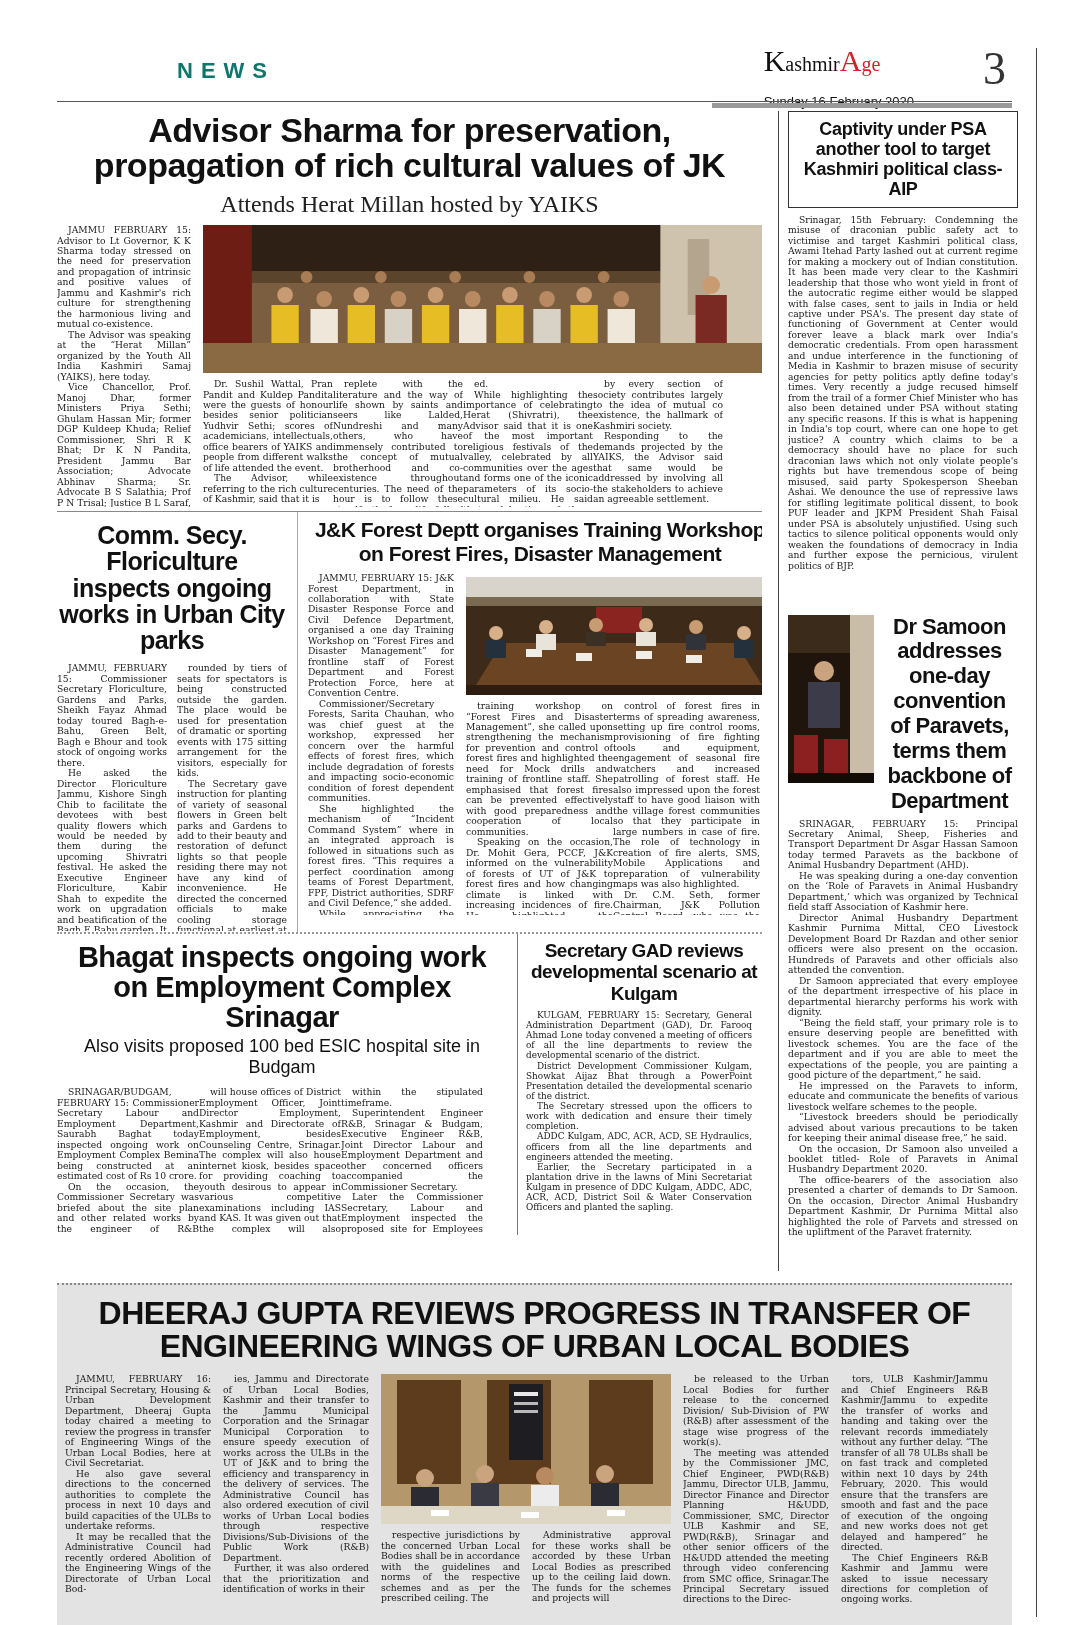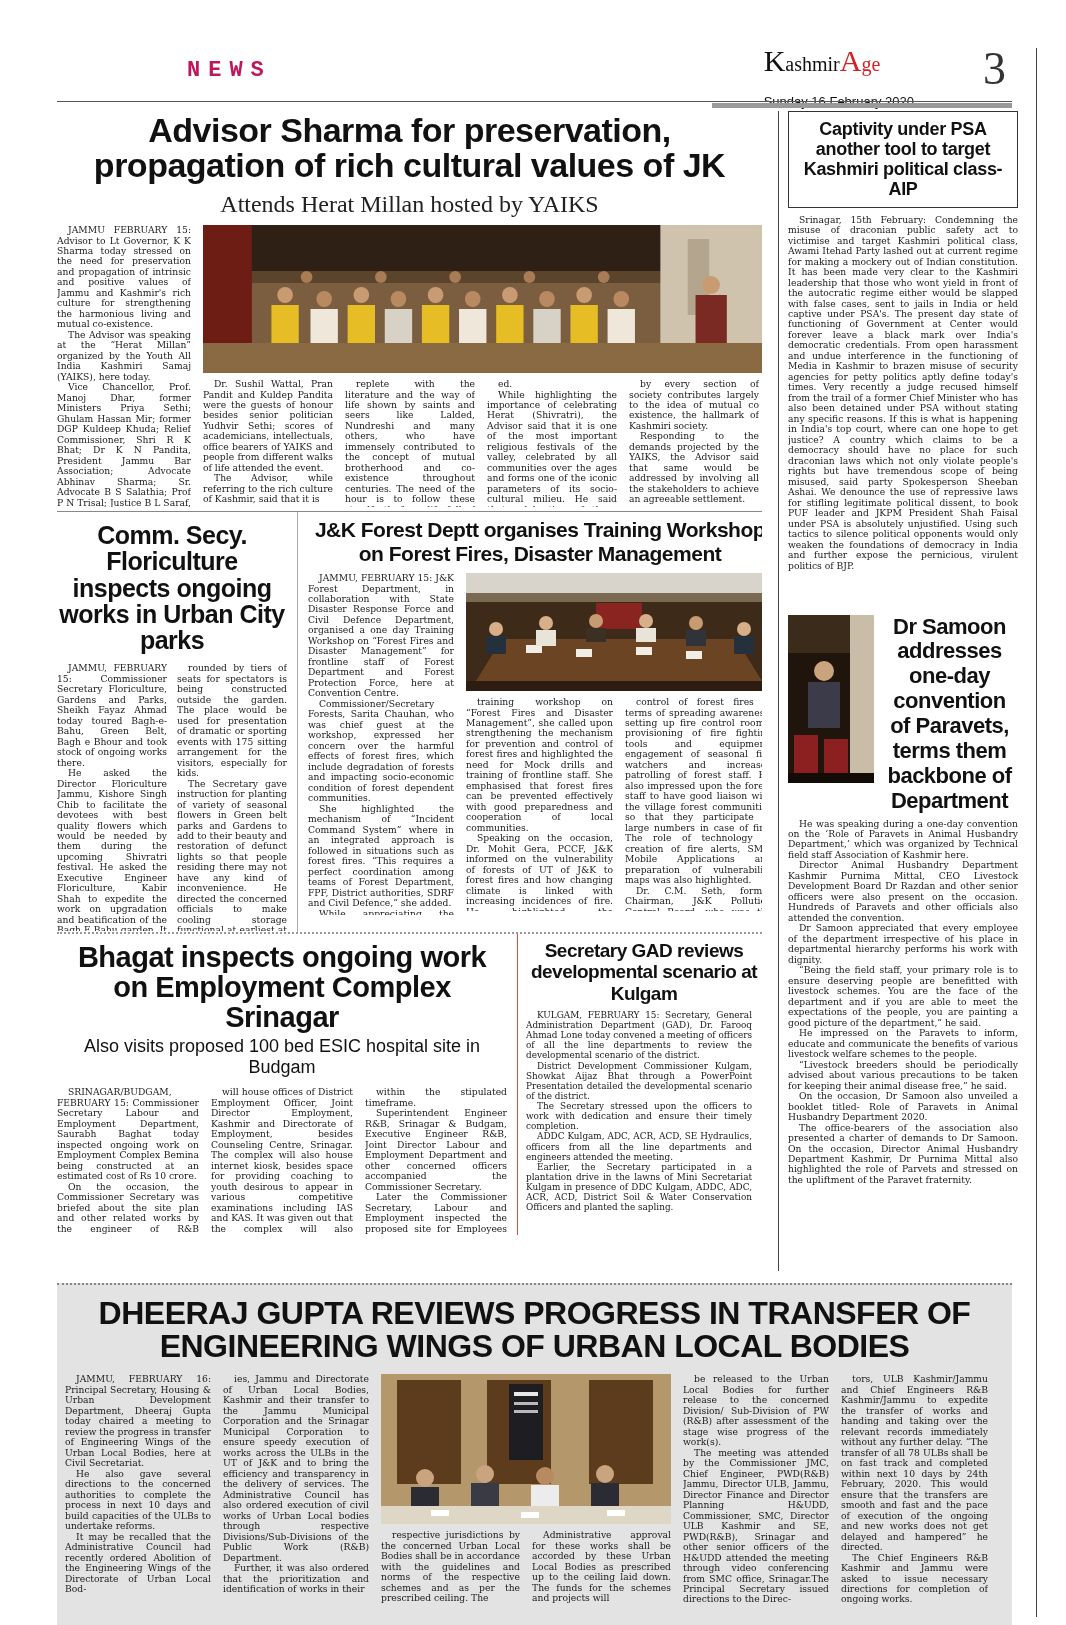--- a/index.html
+++ b/index.html
@@ -3,40 +3,40 @@
 <meta charset="utf-8">
 <style>
   html,body{margin:0;padding:0;background:#fff;}
   .page{position:relative;width:1066px;height:1625px;background:#fff;overflow:hidden;
         font-family:"DejaVu Serif",serif;color:#1a1a1a;}
   .content{position:absolute;left:57px;top:46px;width:955px;}
   .right-vline{position:absolute;right:29px;top:48px;bottom:8px;border-left:1.5px solid #444;}
 
   
   .masthead{position:relative;height:60px;}
-  .news-label{position:absolute;left:130px;top:12px;font-family:Liberation Mono, monospace;
-              font-weight:700;font-size:22px;letter-spacing:8px;color:#be185d;}
+  .news-label{position:absolute;left:120px;top:12px;font-family:Liberation Sans, sans-serif;
+              font-weight:700;font-size:22px;letter-spacing:8px;color:#0f766e;}
   .mast-right{position:absolute;right:98px;top:0;}
   .logo{font-family:"Liberation Serif",serif;font-size:20px;line-height:1;}
   .logo-black,.logo-red{display:inline-block;}
   .logo-black::first-letter,.logo-red::first-letter{font-size:30px;}
   .logo-black{color:#111;}
   .logo-red{color:#d61f26;}
   .mast-date{font-family:"Liberation Sans",sans-serif;font-size:13px;color:#111;margin-top:18px;}
   .page-num{position:absolute;right:6px;top:-4px;font-family:"Liberation Serif",serif;
             font-size:46px;color:#333;}
   .mast-rule{position:absolute;left:0;right:0;bottom:4px;border-top:1.5px solid #555;}
   .mast-graybar{position:absolute;right:0;width:300px;bottom:-2px;height:5px;background:#9a9a9a;}
 
   
   .hl{font-family:"Liberation Sans",sans-serif;font-weight:700;color:#111;
       text-align:center;letter-spacing:-0.5px;}
   .col{font-size:9.2px;line-height:1.14;text-align:justify;overflow:hidden;}
   .col p{margin:0;text-indent:11px;}
-  .cols{display:flex;gap:12px;}
+  .cols{display:flex;}
   .photo{overflow:hidden;background:#444;}
   .photo svg{display:block;width:100%;height:100%;}
 
   
   .body-row{display:flex;margin-top:5px;}
   .main-col{width:705px;}
   .side-col{width:230px;margin-left:16px;border-left:1px solid #444;padding-left:9px;}
 
   
   .art-advisor{height:400px;border-bottom:1px solid #888;overflow:hidden;}
@@ -45,21 +45,21 @@
   .adv-body{display:flex;gap:12px;}
   .adv-right{width:559px;}
   .adv-photo{height:148px;margin-bottom:6px;}
 
   
   .row-middle{display:flex;height:420px;border-bottom:2px dotted #999;overflow:hidden;}
   .art-flori{width:230px;padding-right:10px;border-right:1px solid #aaa;}
   .flori-h{font-size:25px;line-height:1.05;margin:10px 0 10px;}
   .art-forest{flex:1;padding-left:10px;}
   .forest-h{font-size:21px;line-height:1.12;margin:6px 0 8px;}
-  .forest-body{display:flex;gap:12px;}
+  .forest-body{display:flex;gap:12px;align-items:flex-end;}
   .forest-right{width:306px;}
   .forest-photo{height:118px;margin-bottom:6px;}
 
   
   .row-lower{display:flex;height:301px;overflow:hidden;}
   .art-bhagat{width:450px;padding-right:10px;border-right:1px solid #ef4444;}
   .bhagat-h{font-size:29px;line-height:1.04;margin:8px 0 4px;}
   .bhagat-sub{font-family:"Liberation Sans",sans-serif;font-size:18px;font-weight:500;
               text-align:center;margin:0 0 9px;color:#111;}
   .art-gad{flex:1;padding-left:8px;}
@@ -292,20 +292,21 @@
                 <circle cx="36" cy="56" r="10" fill="#caa37f"></circle>
                 <rect x="20" y="67" width="32" height="46" fill="#3b3b4a"></rect>
                 <rect x="6" y="120" width="24" height="40" fill="#8c1f1f"></rect>
                 <rect x="36" y="124" width="24" height="36" fill="#8c1f1f"></rect>
                 <rect x="0" y="158" width="86" height="10" fill="#120b06"></rect>
               </svg>
             </div>
             <div class="hl samoon-h">Dr Samoon addresses one-day convention of Paravets, terms them backbone of Department</div>
           </div>
           <div class="col samoon-body" style="width:230px;">
+              <p>SRINAGAR, FEBRUARY 15: Principal Secretary Animal, Sheep, Fisheries and Transport Department Dr Asgar Hassan Samoon today termed Paravets as the backbone of Animal Husbandry Department (AHD).</p>
               <p>He was speaking during a one-day convention on the ‘Role of Paravets in Animal Husbandry Department,’ which was organized by Technical field staff Association of Kashmir here.</p>
               <p>Director Animal Husbandry Department Kashmir Purnima Mittal, CEO Livestock Development Board Dr Razdan and other senior officers were also present on the occasion. Hundreds of Paravets and other officials also attended the convention.</p>
               <p>Dr Samoon appreciated that every employee of the department irrespective of his place in departmental hierarchy performs his work with dignity.</p>
               <p>“Being the field staff, your primary role is to ensure deserving people are benefitted with livestock schemes. You are the face of the department and if you are able to meet the expectations of the people, you are painting a good picture of the department,” he said.</p>
               <p>He impressed on the Paravets to inform, educate and communicate the benefits of various livestock welfare schemes to the people.</p>
               <p>“Livestock breeders should be periodically advised about various precautions to be taken for keeping their animal disease free,” he said.</p>
               <p>On the occasion, Dr Samoon also unveiled a booklet titled- Role of Paravets in Animal Husbandry Department 2020.</p>
               <p>The office-bearers of the association also presented a charter of demands to Dr Samoon. On the occasion, Director Animal Husbandry Department Kashmir, Dr Purnima Mittal also highlighted the role of Parvets and stressed on the upliftment of the Paravet fraternity.</p>
             </div>
         </section>

